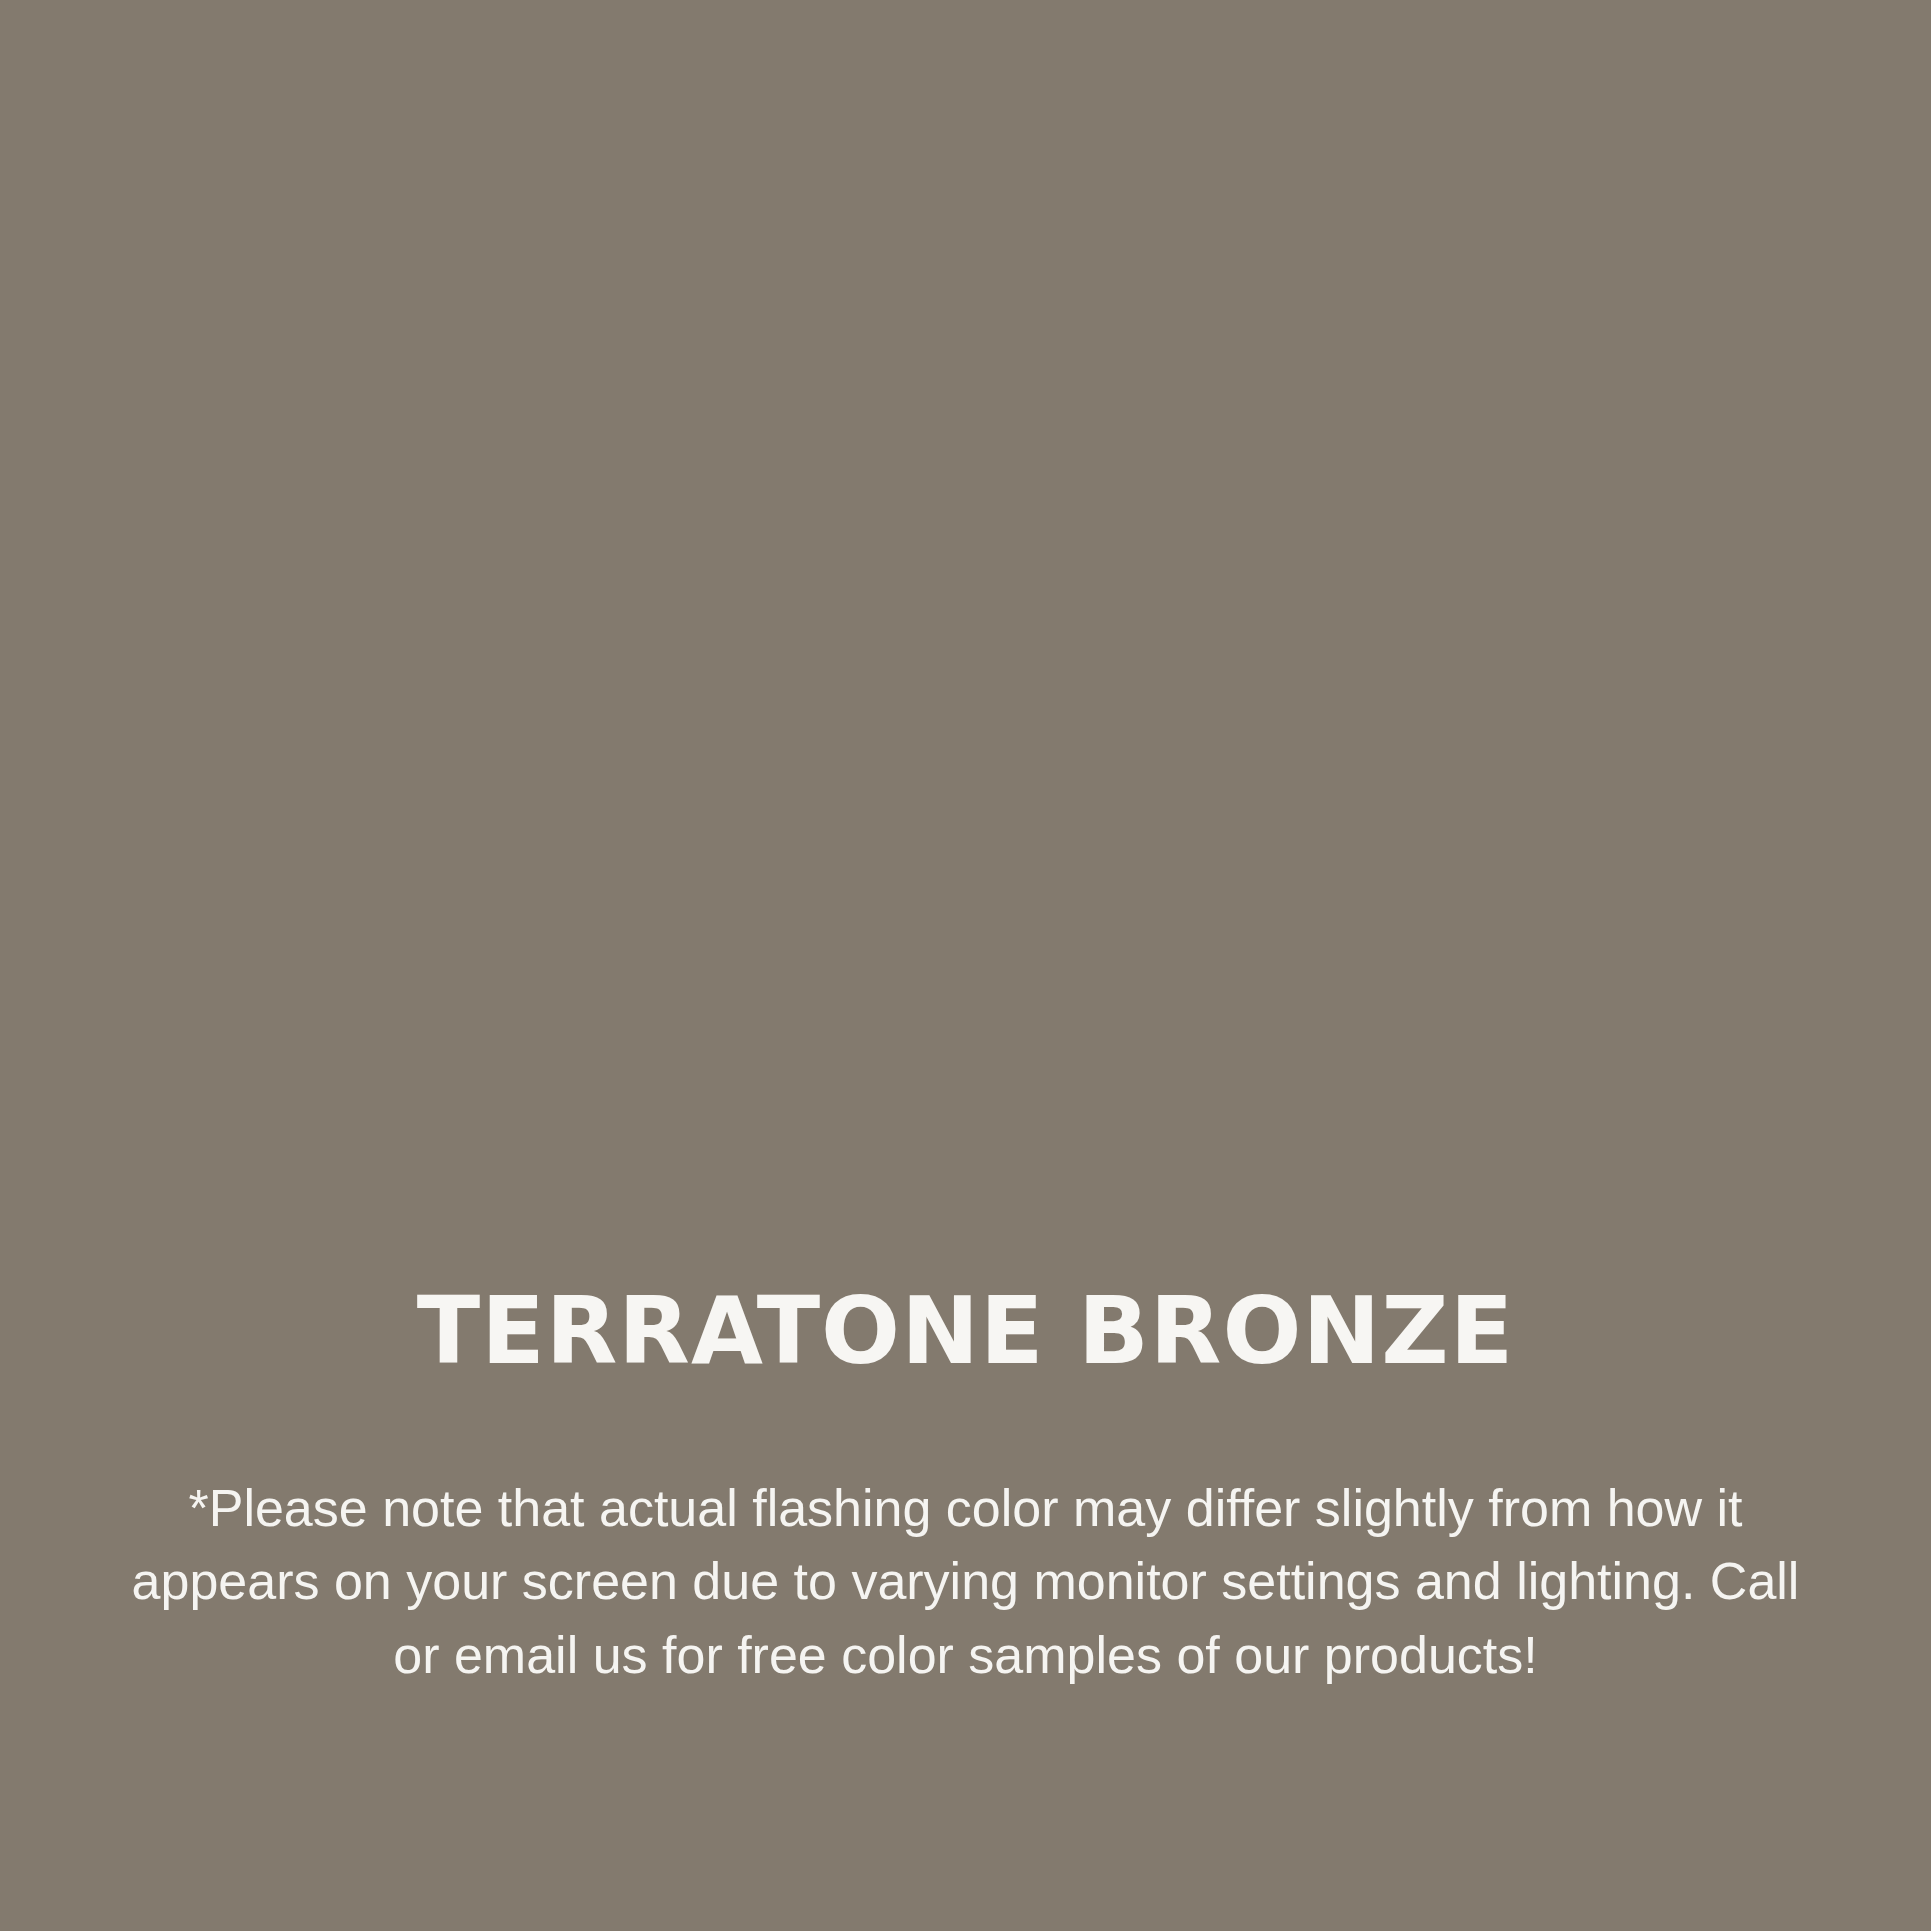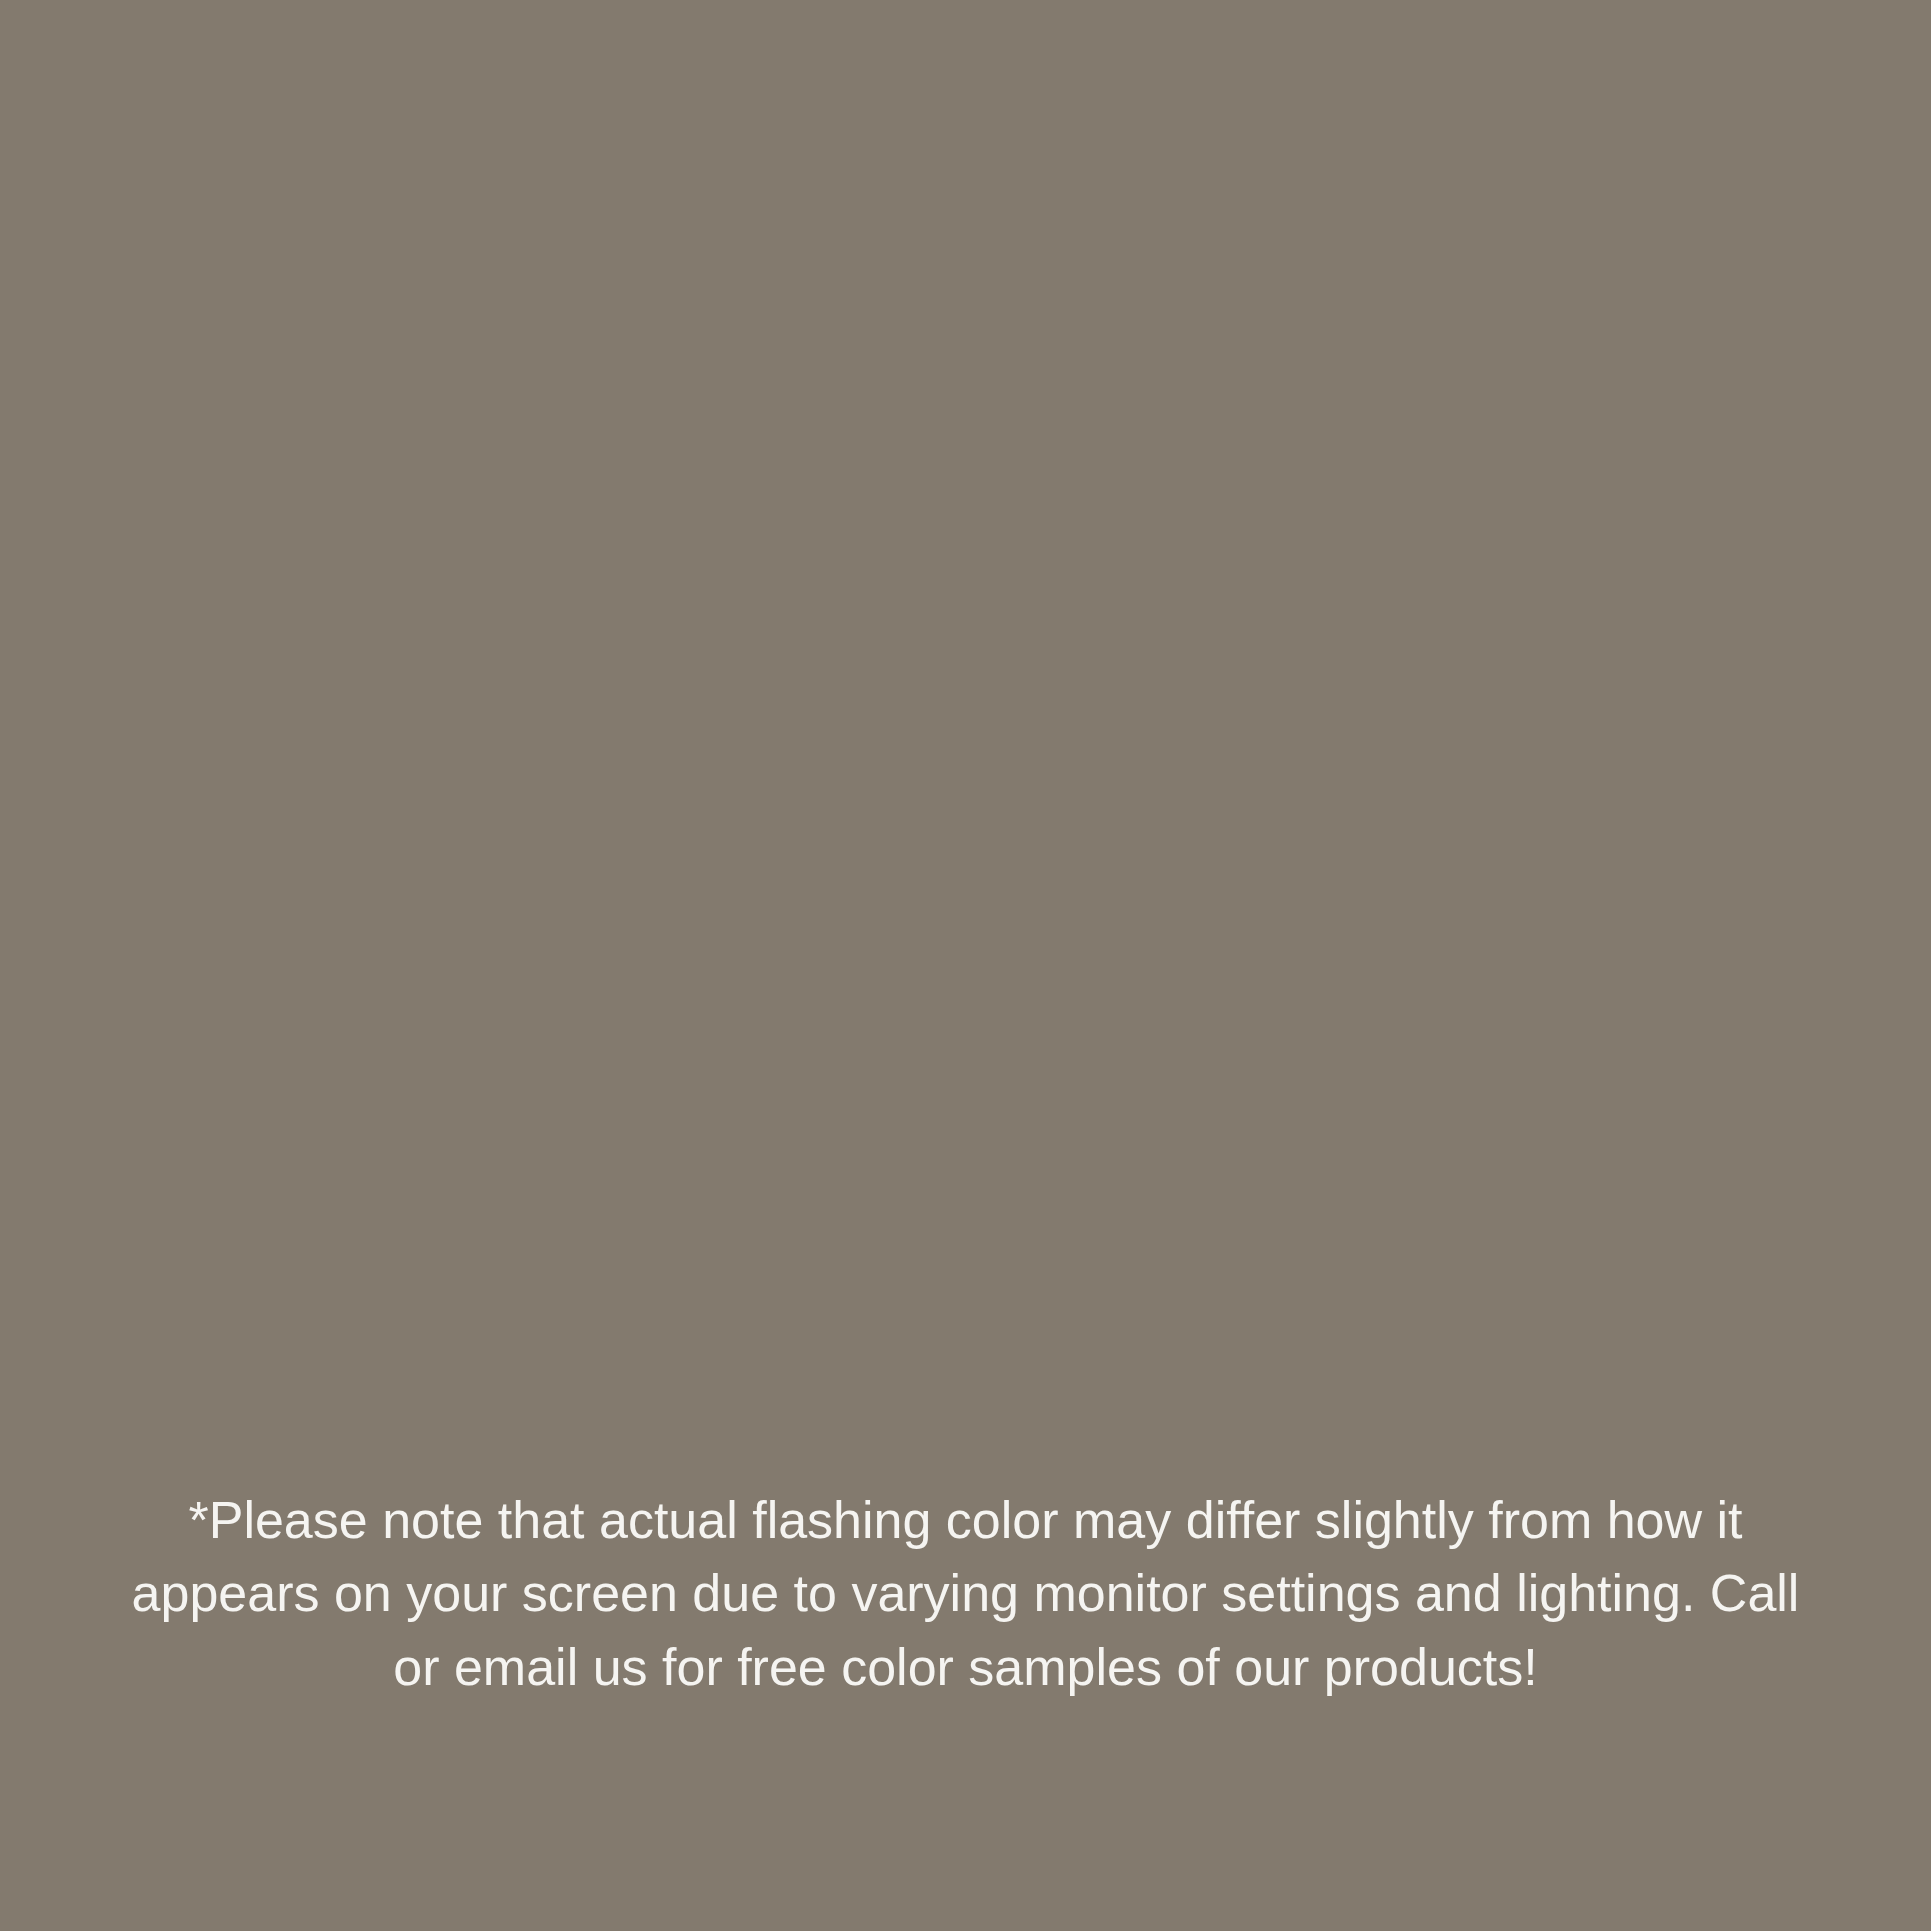--- a/index.html
+++ b/index.html
@@ -38,33 +38,34 @@
   }
   .disclaimer {
     width: 100%;
     max-width: 1796px;
     text-align: center;
     color: #f5f4f1;
     font-family: "Liberation Sans", sans-serif;
     font-weight: 400;
     font-size: 52px;
     line-height: 1.42;
-    margin: 4px;
+    margin: 16px;
     padding: 0 58px 222px 58px;
     box-sizing: border-box;
   }
   .spacer-top {
     flex: 1 1 auto;
   }
   .gap-name-disclaimer {
     height: 75px;
     flex: 0 0 auto;
   }
 </style>
 </head>
 <body>
 
 <div class="swatch-card" style="background: rgb(131, 122, 110);">
   <div class="spacer-top"></div>
+  <h1 class="color-name">TERRATONE BRONZE</h1>
   <div class="gap-name-disclaimer"></div>
   <p class="disclaimer">*Please note that actual flashing color may differ slightly from how it appears on your screen due to varying monitor settings and lighting. Call or email us for free color samples of our products!</p>
 </div>
 
 
 </body></html>

